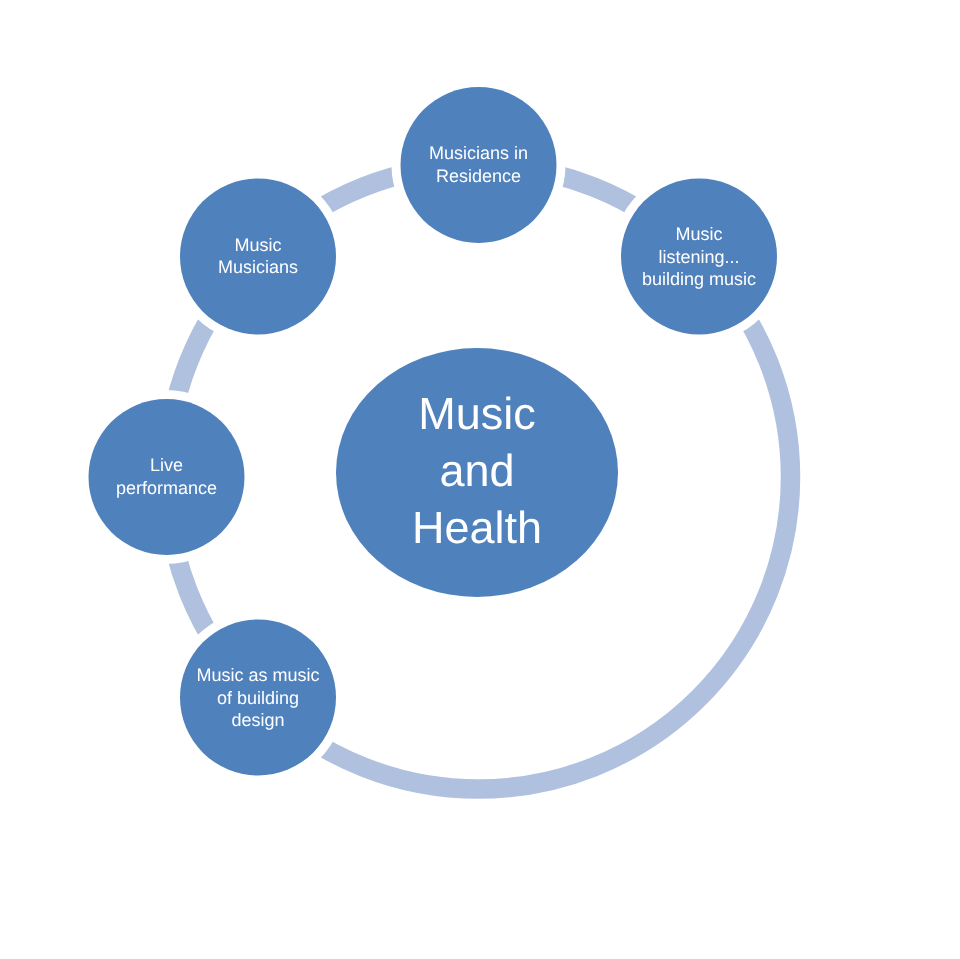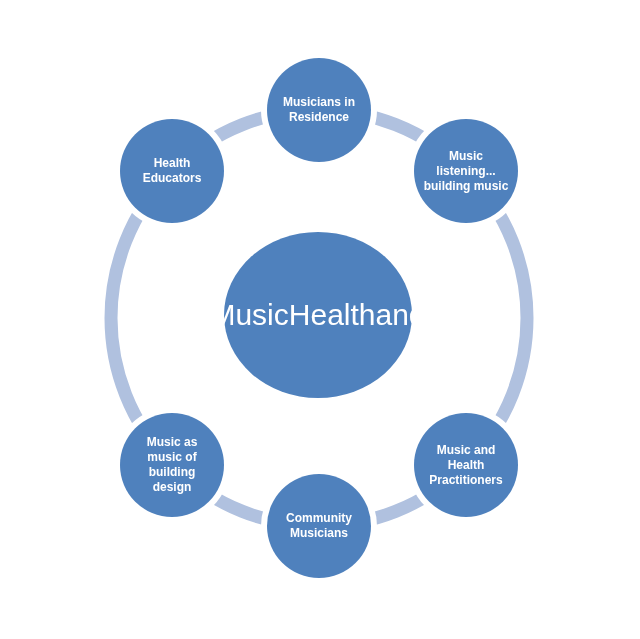--- a/index.html
+++ b/index.html
@@ -30,37 +30,37 @@
     box-shadow:0 0 0 6px var(--bg); 
     display:flex;align-items:center;justify-content:center;
     text-align:center;
   }
   .node .label{
     display:block;
     width:88px;
     color:var(--text);
     font-size:12px;
     line-height:15px;
-    font-weight:700;
+    font-weight:400;
   }
   .node-0{left:267px;top:58px;}
   .node-1{left:414px;top:119px;}
   .node-2{left:475px;top:266px;}
   .node-3{left:414px;top:413px;}
   .node-4{left:267px;top:474px;}
   .node-5{left:120px;top:413px;}
   .node-6{left:59px;top:266px;}
   .node-7{left:120px;top:119px;}
   .center-ellipse{
     position:absolute;
     left:224px;top:232px;
     width:188px;height:166px;
     border-radius:50%;
     background:var(--node-fill);
-    display:flex;flex-direction:row;
+    display:flex;flex-direction:column;
     align-items:center;justify-content:center;
     text-align:center;
   }
   .center-line{
     color:var(--text);
     font-size:30px;
     line-height:38px;
     font-weight:400;
   }
 </style>
@@ -75,36 +75,33 @@
 
   <div class="node node-0">
     <span class="label">Musicians in Residence</span>
   </div>
 
   <div class="node node-1">
     <span class="label">Music listening... building music</span>
   </div>
 
 
-  <div class="node node-3">
-    <span class="label">Music and Health Practitioners</span>
-  </div>
 
-  <div class="node node-4">
-    <span class="label">Community Musicians</span>
-  </div>
 
   <div class="node node-5">
     <span class="label">Music as music of building design</span>
   </div>
 
+  <div class="node node-6">
+    <span class="label">Live performance</span>
+  </div>
 
   <div class="node node-7">
-    <span class="label">Health Educators</span>
+    <span class="label">Music Musicians</span>
   </div>
 
   <div class="center-ellipse">
     <div class="center-line">Music</div>
+    <div class="center-line">and</div>
     <div class="center-line">Health</div>
-    <div class="center-line">and</div>
   </div>
 
 </div>
 
 </body></html>

